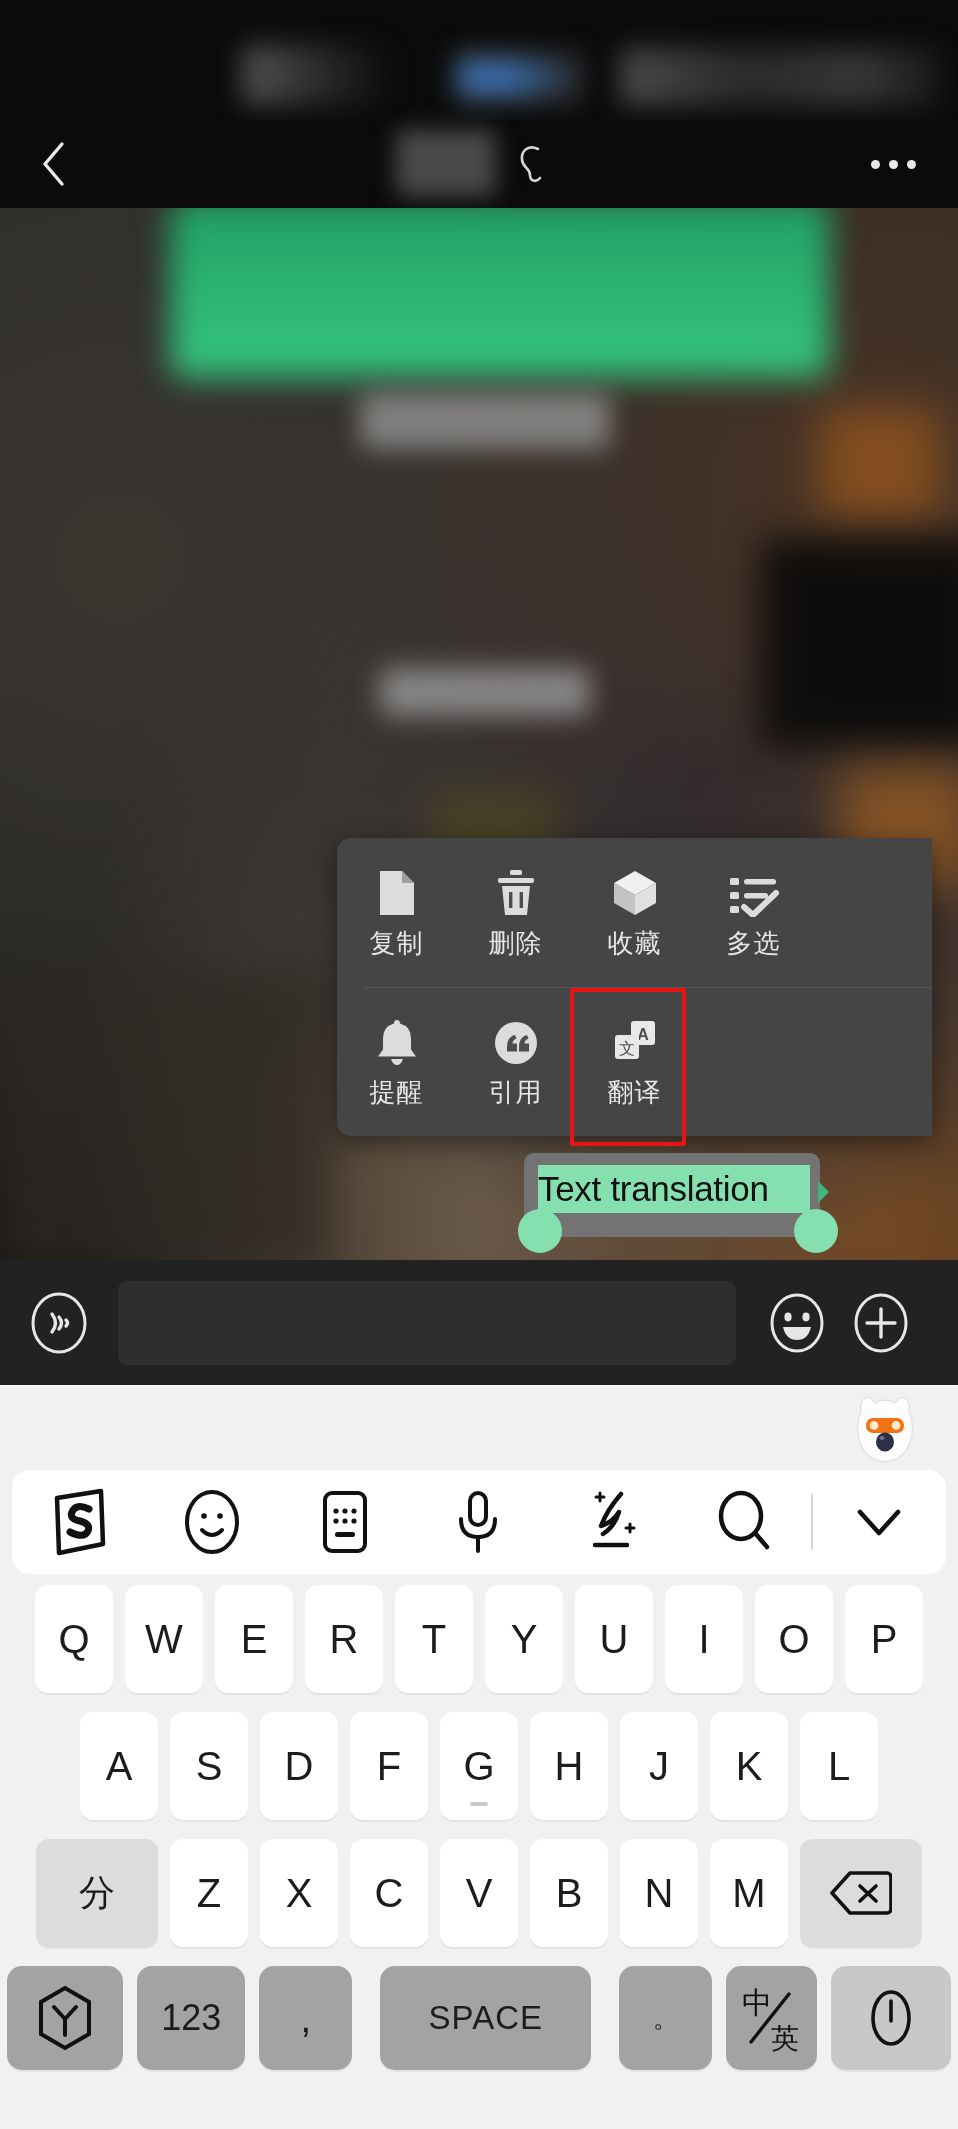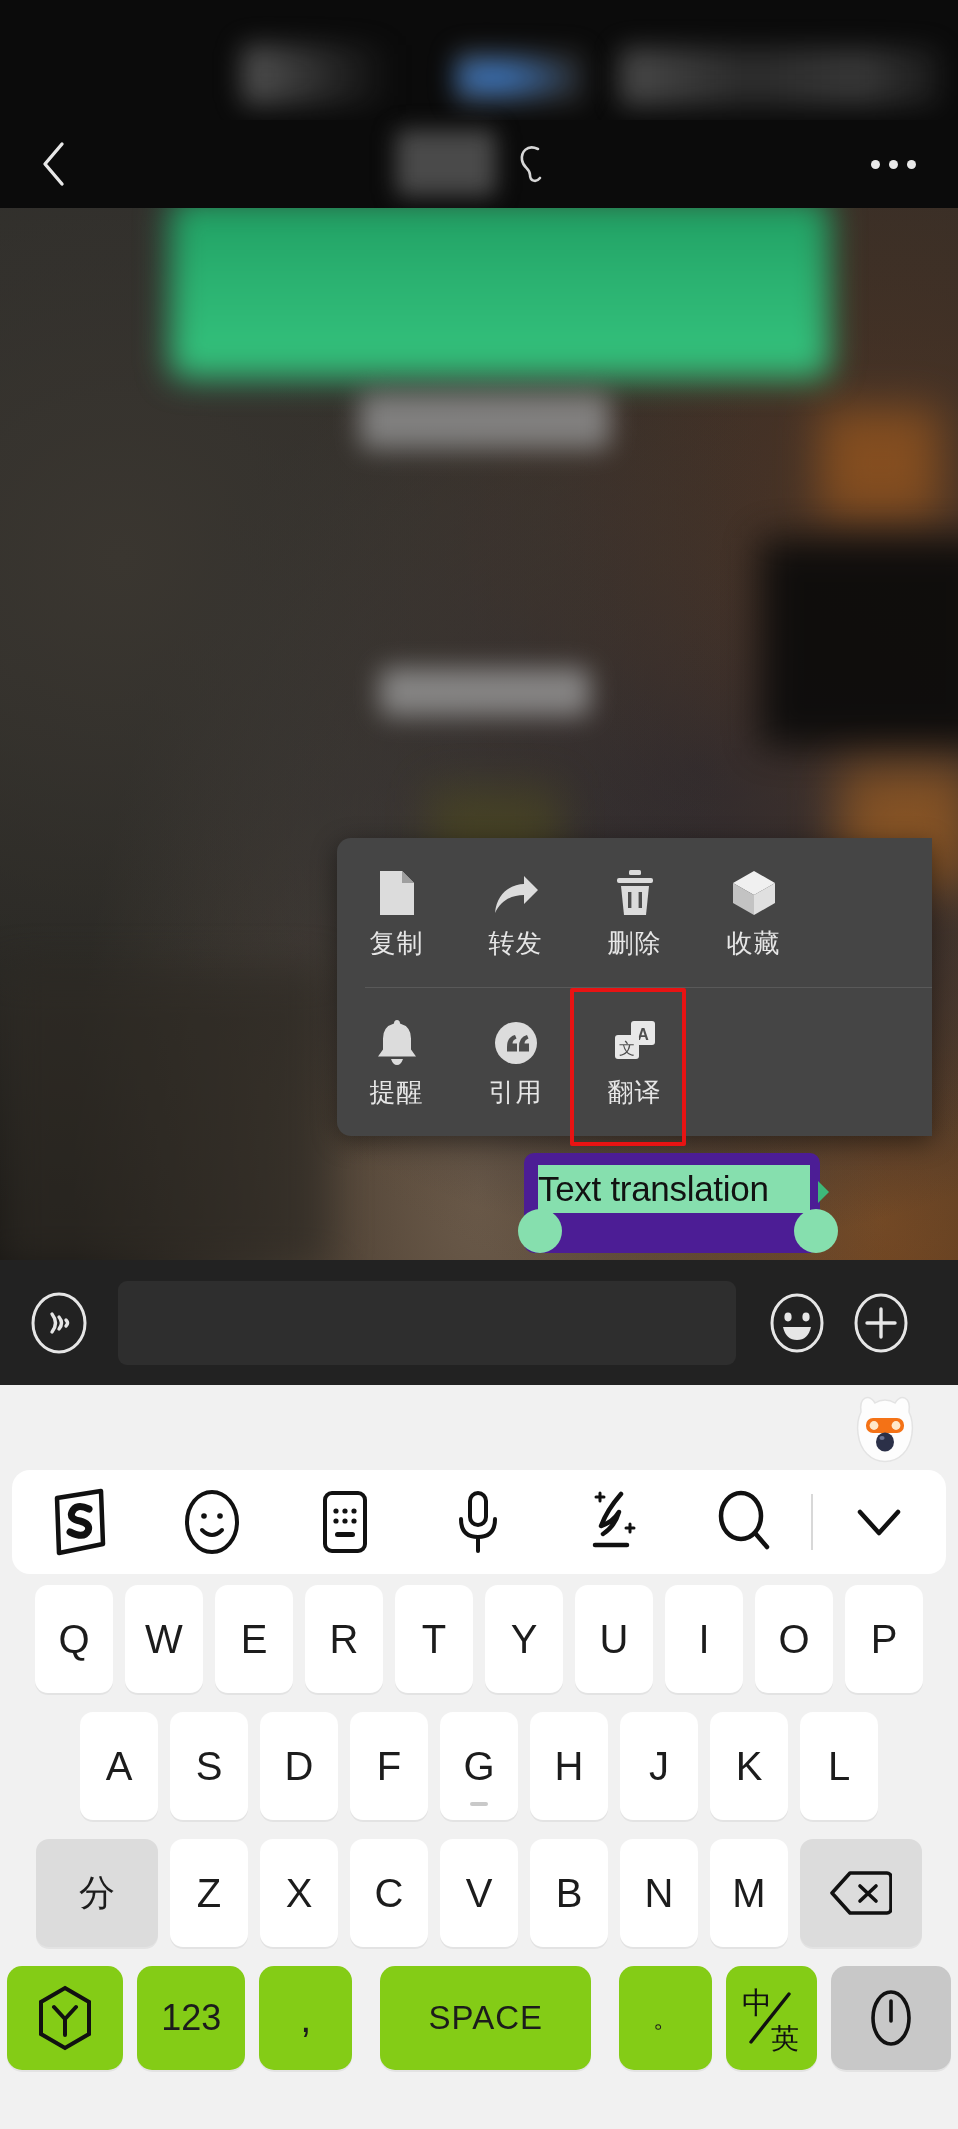--- a/index.html
+++ b/index.html
@@ -135,22 +135,22 @@
     font-family:"DejaVu Sans","Liberation Sans", sans-serif;
   }
   .ctx-item.highlight::after {
     content:""; position:absolute; left:-5px; top:-8px;
     width:108px; height:150px; border:4px solid #e81313; border-radius:2px;
     pointer-events:none;
   }
 
   
   .sel-bubble {
-    position:absolute; left:524px; top:1153px; width:296px; height:100px;
-    background:#4c1d95; border-radius:10px;
+    position:absolute; left:524px; top:1153px; width:296px; height:84px;
+    background:#737373; border-radius:10px;
   }
   .sel-bubble .tail {
     position:absolute; right:-9px; top:28px; width:0; height:0;
     border-top:11px solid transparent; border-bottom:11px solid transparent;
     border-left:11px solid #3eb87a;
   }
   .sel-text {
     position:absolute; left:14px; top:12px; right:10px; height:48px;
     background:#86dfae; color:#121212; font-size:35px; line-height:48px;
     letter-spacing:-0.3px; white-space:nowrap;
@@ -199,21 +199,21 @@
     background:#ffffff; border-radius:13px;
     display:flex; align-items:center; justify-content:center;
     font-size:40px; color:#1c1c1c; font-weight:400;
     box-shadow:0 2px 0 rgba(0,0,0,.055);
     position:relative;
   }
   .kb-row-1 .key { width:78px; height:108px; margin:0 6px; }
   .kb-row-2 .key { width:78px; height:108px; margin:0 6px; }
   .kb-row-3 .key { width:78px; height:108px; margin:0 6px; }
   .key.wide-fn { width:122px !important; background:#dcdcdc; }
-  .key.bot { height:104px; background:#84cc16; border-radius:15px; }
+  .key.bot { height:104px; background:#a3a3a3; border-radius:15px; }
   .key.bot-hex   { width:120px; margin:0 7px; }
   .key.bot-123   { width:112px; margin:0 7px; }
   .key.bot-comma { width:96px;  margin:0 7px; }
   .key.bot-space { width:218px; margin:0 21px; }
   .key.bot-dot   { width:96px;  margin:0 7px; }
   .key.bot-lang  { width:94px;  margin:0 7px; }
   .key.bot-enter { width:124px; margin:0 7px; background:#c8c8c8; }
   .key .sub-dash {
     position:absolute; bottom:14px; left:50%; transform:translateX(-50%);
     width:18px; height:4px; background:#c9c9c9; border-radius:2px;
@@ -276,28 +276,20 @@
         <div class="ctx-item">
           <span class="ctx-ico">
             <svg width="42" height="48" viewBox="0 0 42 48">
               <path d="M4 2 h22 l12 12 v32 h-34 z" fill="#dcdcdc"></path>
               <path d="M26 2 v12 h12 z" fill="#9f9f9f"></path>
             </svg>
           </span>
           <span class="ctx-label">复制</span>
         </div>
 
-        <div class="ctx-item">
-          <span class="ctx-ico">
-            <svg width="50" height="44" viewBox="0 0 50 44">
-              <path d="M4 40 C6 18, 22 11, 33 11 L33 3 L47 17 L33 31 L33 22 C21 22, 10 27, 4 40 Z" fill="#dcdcdc"></path>
-            </svg>
-          </span>
-          <span class="ctx-label">转发</span>
-        </div>
 
         <div class="ctx-item">
           <span class="ctx-ico">
             <svg width="42" height="48" viewBox="0 0 42 48">
               <rect x="15" y="1" width="12" height="5" rx="1.5" fill="#dcdcdc"></rect>
               <rect x="3" y="9" width="36" height="5" rx="2" fill="#dcdcdc"></rect>
               <path d="M7 17 h28 l-3 29 h-22 z" fill="#dcdcdc"></path>
               <rect x="14" y="23" width="3.4" height="16" fill="#4d4d4d"></rect>
               <rect x="24.6" y="23" width="3.4" height="16" fill="#4d4d4d"></rect>
             </svg>
@@ -309,20 +301,33 @@
           <span class="ctx-ico">
             <svg width="48" height="48" viewBox="0 0 48 48">
               <path d="M24 2 L45 14 L24 26 L3 14 Z" fill="#f0f0f0"></path>
               <path d="M3 14 L24 26 L24 46 L3 34 Z" fill="#c3c3c3"></path>
               <path d="M45 14 L24 26 L24 46 L45 34 Z" fill="#e0e0e0"></path>
             </svg>
           </span>
           <span class="ctx-label">收藏</span>
         </div>
 
+        <div class="ctx-item">
+          <span class="ctx-ico">
+            <svg width="50" height="44" viewBox="0 0 50 44">
+              <rect x="1" y="5" width="9" height="7" rx="1.5" fill="#dcdcdc"></rect>
+              <rect x="1" y="19" width="9" height="7" rx="1.5" fill="#dcdcdc"></rect>
+              <rect x="1" y="33" width="9" height="7" rx="1.5" fill="#dcdcdc"></rect>
+              <rect x="15" y="6" width="32" height="5.5" rx="2.5" fill="#dcdcdc"></rect>
+              <rect x="15" y="20" width="24" height="5.5" rx="2.5" fill="#dcdcdc"></rect>
+              <polyline points="15,34 24,42 47,20" fill="none" stroke="#dcdcdc" stroke-width="6" stroke-linecap="round" stroke-linejoin="round"></polyline>
+            </svg>
+          </span>
+          <span class="ctx-label">多选</span>
+        </div>
         <div class="ctx-divider"></div>
       </div>
 
       <div class="ctx-row">
         <div class="ctx-item">
           <span class="ctx-ico">
             <svg width="44" height="48" viewBox="0 0 44 48">
               <path d="M22 2 q3 0 3 3.5 q11 3 11 15 v11 l5 7 h-38 l5 -7 v-11 q0 -12 11 -15 q0 -3.5 3 -3.5 z" fill="#dcdcdc"></path>
               <path d="M16 41 q2 6 6 6 q4 0 6 -6 z" fill="#dcdcdc"></path>
             </svg>

